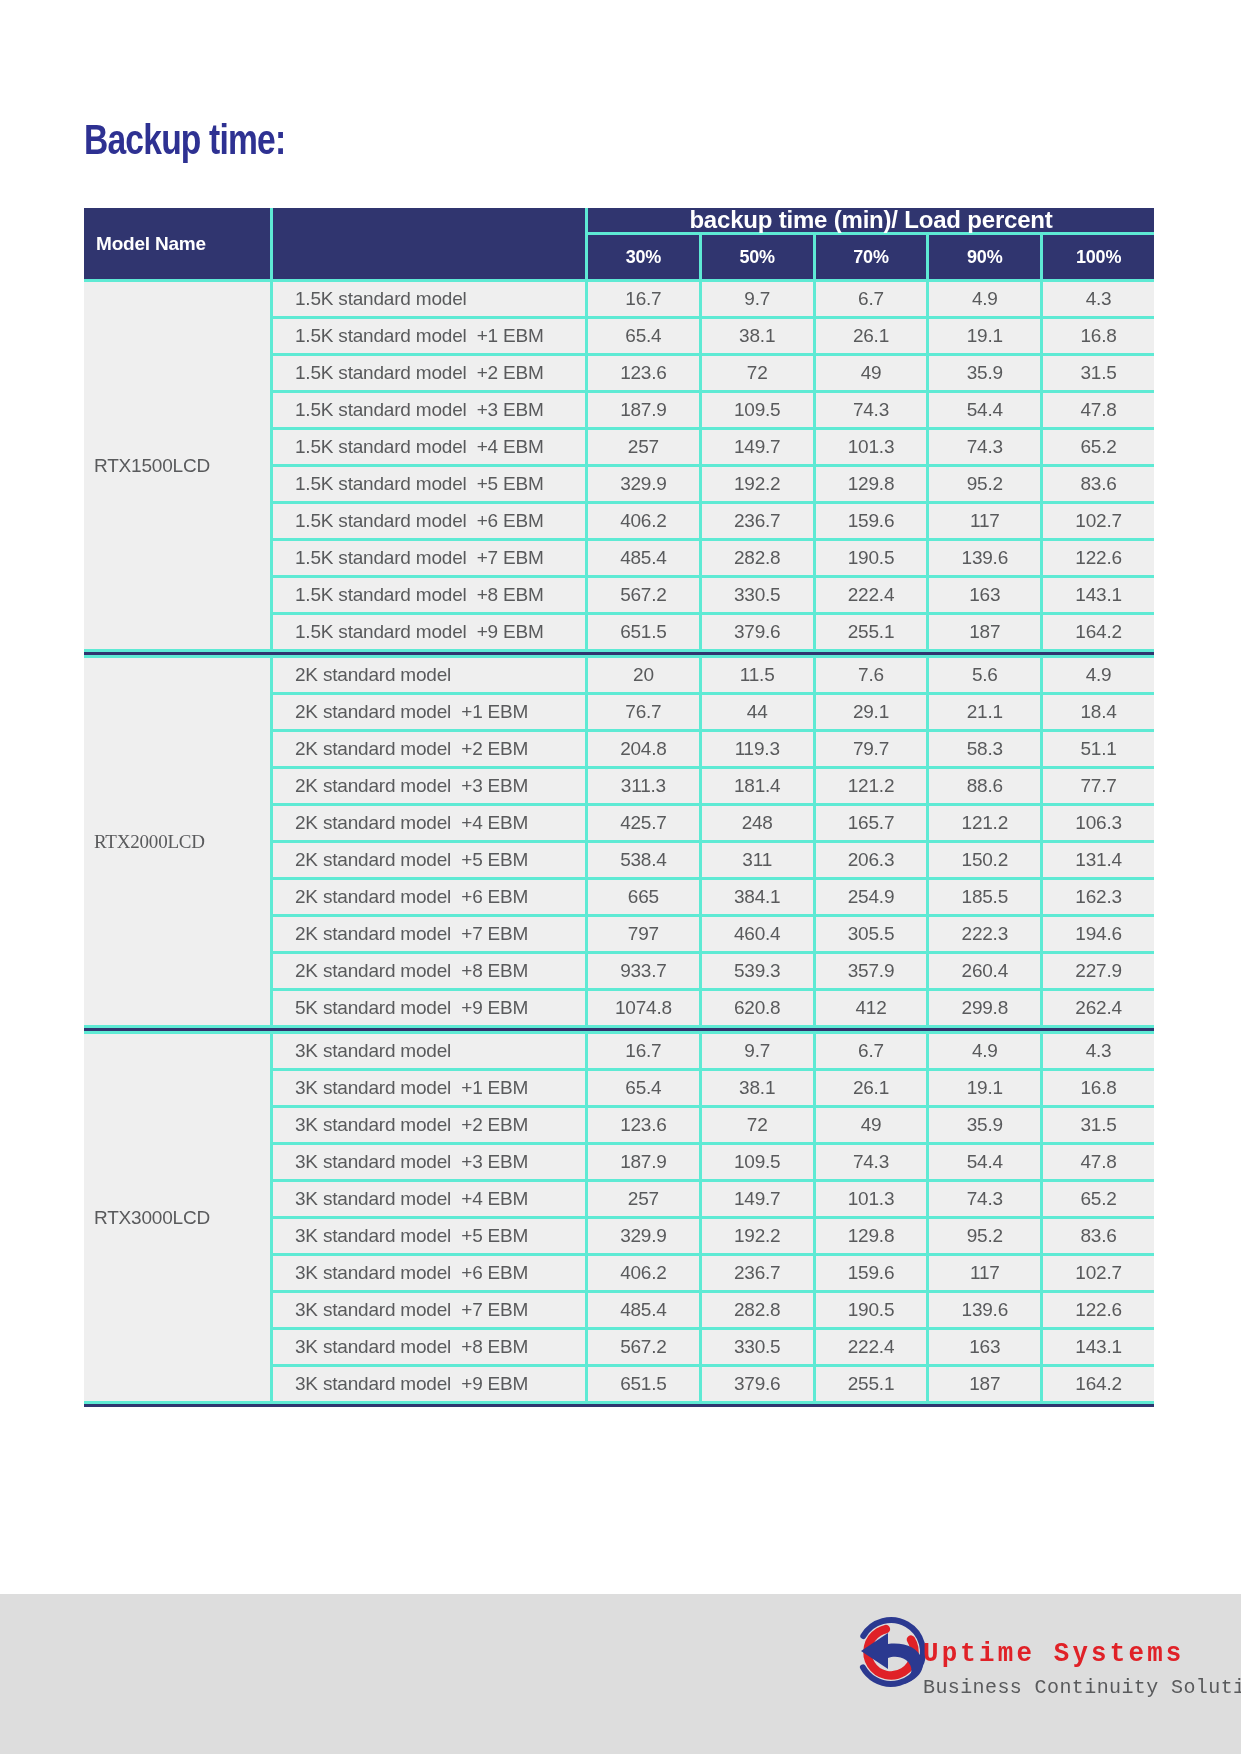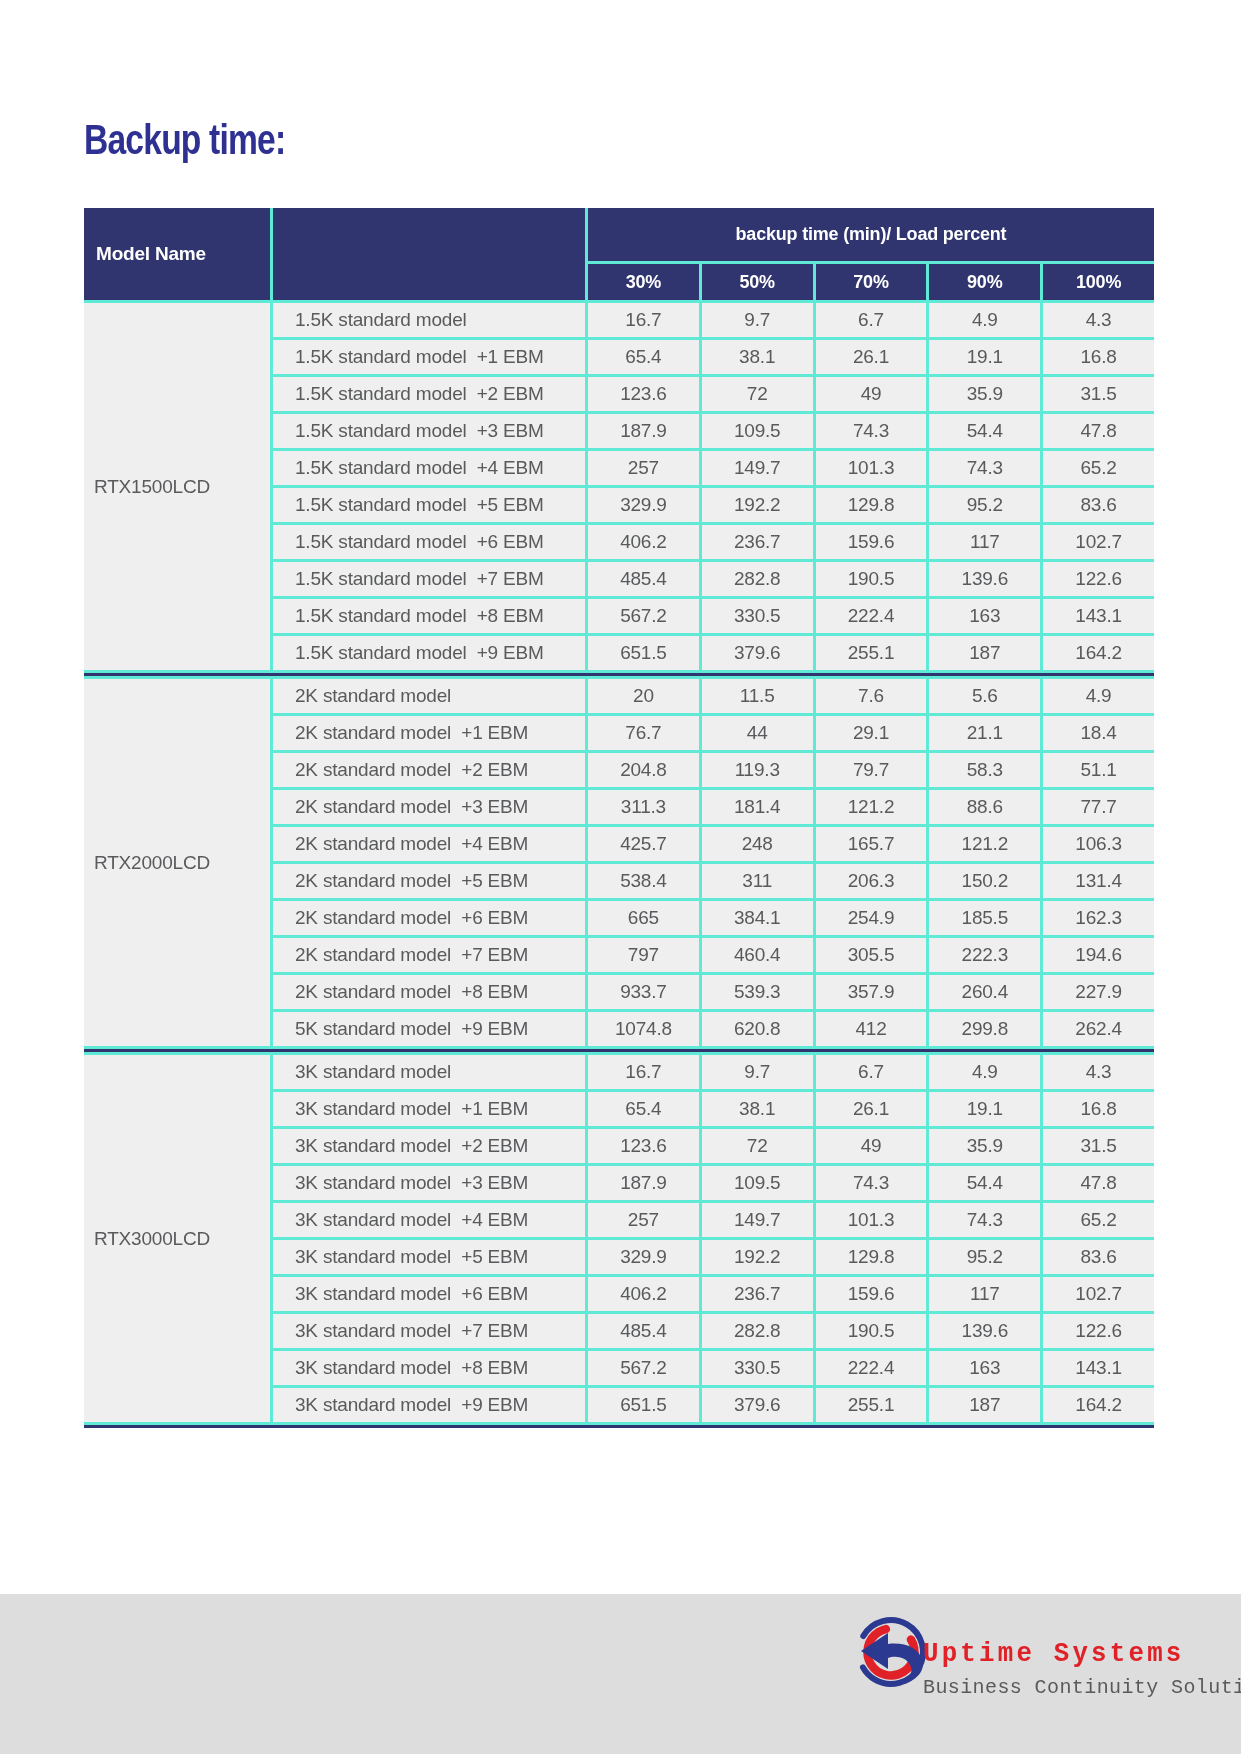--- a/index.html
+++ b/index.html
@@ -54,24 +54,24 @@
   }
   .hdr-model {
     grid-column: 1; grid-row: 1 / span 2;
     justify-content: flex-start;
     padding-left: 12px;
     font-size: 19px;
   }
   .hdr-blank { grid-column: 2; grid-row: 1 / span 2; }
   .hdr-group {
     grid-column: 3 / -1; grid-row: 1;
-    height: 53px;
-    font-size: 18px;
-  }
-  .hdr-pct { grid-row: 2; height: 36px; font-size: 18px; }
+    height: 24px;
+    font-size: 24px;
+  }
+  .hdr-pct { grid-row: 2; height: 44px; font-size: 18px; }
 
   .model-cell {
     justify-content: flex-start;
     padding-left: 10px;
     height: auto;
   }
   .label-cell {
     justify-content: flex-start;
     padding-left: 22px;
   }
@@ -184,21 +184,21 @@
     <div class="cell value-cell">222.4</div>
     <div class="cell value-cell">163</div>
     <div class="cell value-cell">143.1</div>
     <div class="cell label-cell">1.5K standard model  +9 EBM</div>
     <div class="cell value-cell">651.5</div>
     <div class="cell value-cell">379.6</div>
     <div class="cell value-cell">255.1</div>
     <div class="cell value-cell">187</div>
     <div class="cell value-cell">164.2</div>
     <div class="sep"></div>
-    <div class="cell model-cell" style="grid-row: span 10;">RTX2000LCD</div>
+    <div class="cell model-cell" style="grid-row: span 10; font-family: Liberation Serif, serif;">RTX2000LCD</div>
     <div class="cell label-cell">2K standard model</div>
     <div class="cell value-cell">20</div>
     <div class="cell value-cell">11.5</div>
     <div class="cell value-cell">7.6</div>
     <div class="cell value-cell">5.6</div>
     <div class="cell value-cell">4.9</div>
     <div class="cell label-cell">2K standard model  +1 EBM</div>
     <div class="cell value-cell">76.7</div>
     <div class="cell value-cell">44</div>
     <div class="cell value-cell">29.1</div>

